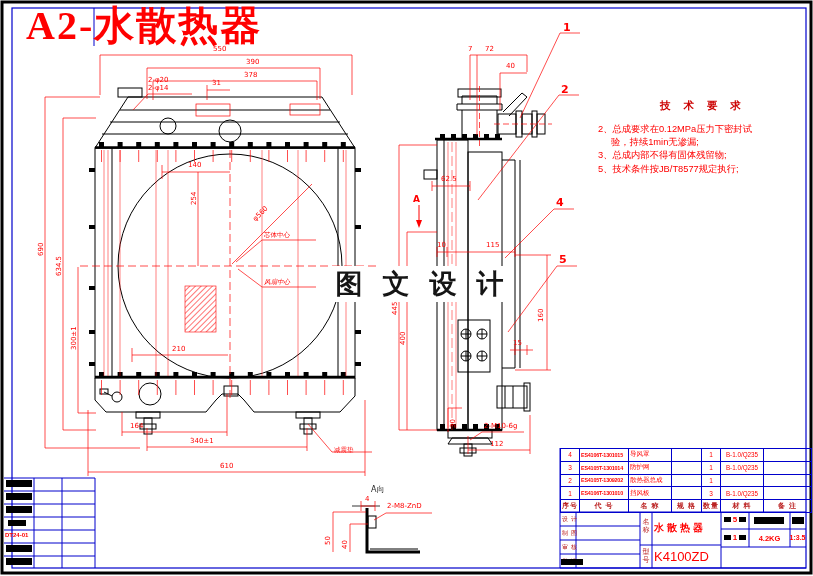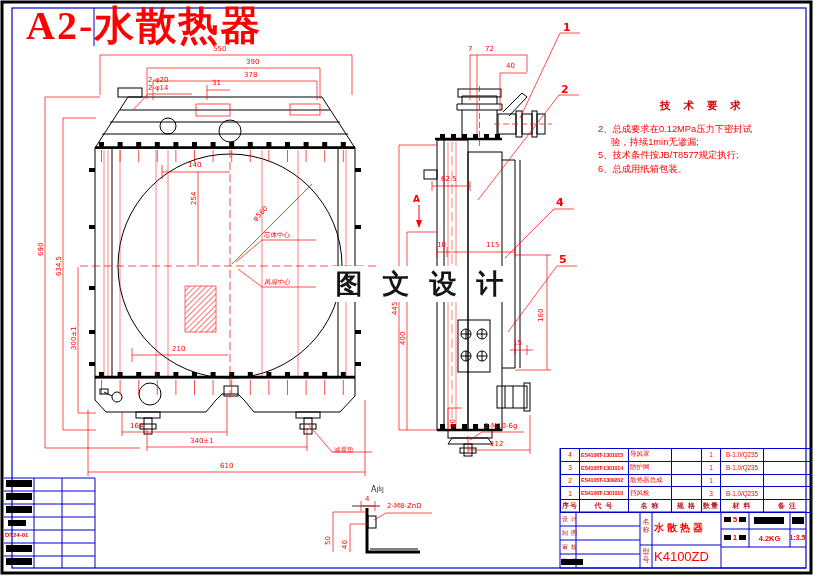--- a/index.html
+++ b/index.html
@@ -389,22 +389,22 @@
     </g>
   </svg>
 
   <div class="main-title">A2-水散热器</div>
 
   <div class="tech">
     <div class="tech-head">技 术 要 求</div>
     <div id="tech-list">
         <div class="tech-item">2、总成要求在0.12MPa压力下密封试
 验，持续1min无渗漏;</div>
+        <div class="tech-item">3、总成内部不得有固体残留物;</div>
         <div class="tech-item">5、技术条件按JB/T8577规定执行;</div>
-        <div class="tech-item">6、总成用纸箱包装。</div>
       </div>
   </div>
 
   <div id="labels">
       <span class="lbl dim" style="left: 213px; top: 46px;">550</span>
       <span class="lbl dim" style="left: 246px; top: 59px;">390</span>
       <span class="lbl dim" style="left: 244px; top: 72px;">378</span>
       <span class="lbl dim" style="left: 148px; top: 77px;">2-φ20</span>
       <span class="lbl dim" style="left: 148px; top: 85px;">2-φ14</span>
       <span class="lbl dim" style="left: 212px; top: 80px;">31</span>

